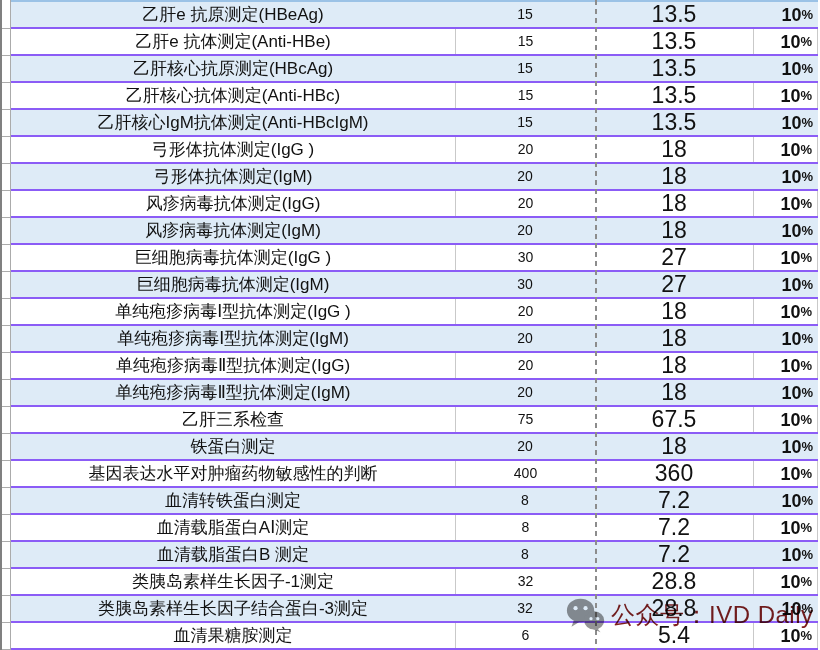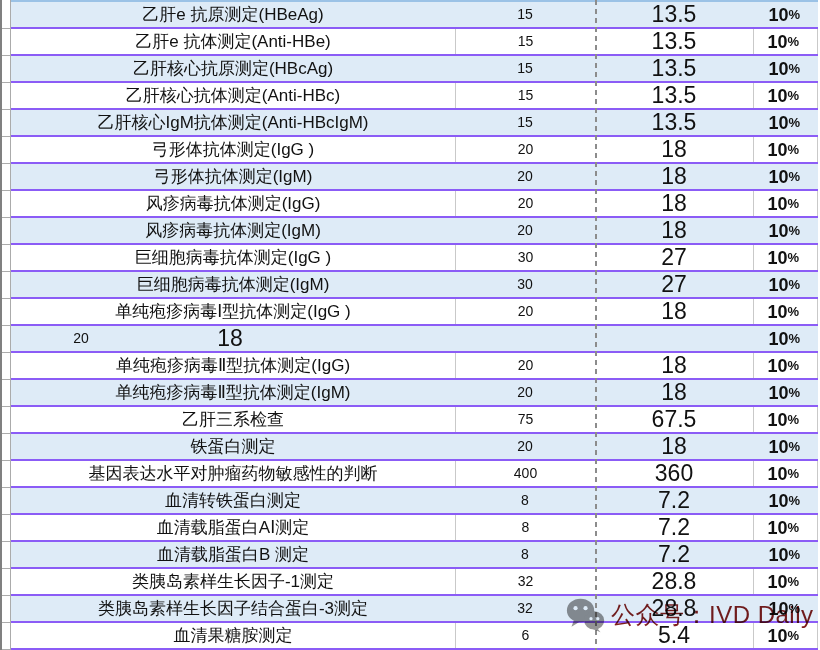--- a/index.html
+++ b/index.html
@@ -65,21 +65,21 @@
     font-size: 14px;
   }
   .cell.disc {
     width: 158px;
     text-align: center;
     font-size: 23px;
   }
   .cell.rate {
     flex: 1;
     text-align: right;
-    padding-right: 18px;
+    padding-right: 5px;
     font-weight: bold;
   }
   
   .row:not(.alt) .cell.price { border-left: 1px solid #c9c9c9; }
   .row:not(.alt) .cell.rate  { border-left: 1px solid #c9c9c9; border-right: 1px solid #c9c9c9; }
   .rate-num { font-size: 18px; }
   .rate-pct { font-size: 13px; vertical-align: 2px; }
   
   .dashed-divider {
     position: absolute;
@@ -204,20 +204,21 @@
         <div class="cell disc">27</div>
         <div class="cell rate"><span class="rate-num">10</span><span class="rate-pct">%</span></div>
       </div>
       <div class="row">
         <div class="cell name">单纯疱疹病毒Ⅰ型抗体测定(IgG )</div>
         <div class="cell price">20</div>
         <div class="cell disc">18</div>
         <div class="cell rate"><span class="rate-num">10</span><span class="rate-pct">%</span></div>
       </div>
       <div class="row alt">
+        <div class="cell name">单纯疱疹病毒Ⅰ型抗体测定(IgM)</div>
         <div class="cell price">20</div>
         <div class="cell disc">18</div>
         <div class="cell rate"><span class="rate-num">10</span><span class="rate-pct">%</span></div>
       </div>
       <div class="row">
         <div class="cell name">单纯疱疹病毒Ⅱ型抗体测定(IgG)</div>
         <div class="cell price">20</div>
         <div class="cell disc">18</div>
         <div class="cell rate"><span class="rate-num">10</span><span class="rate-pct">%</span></div>
       </div>

